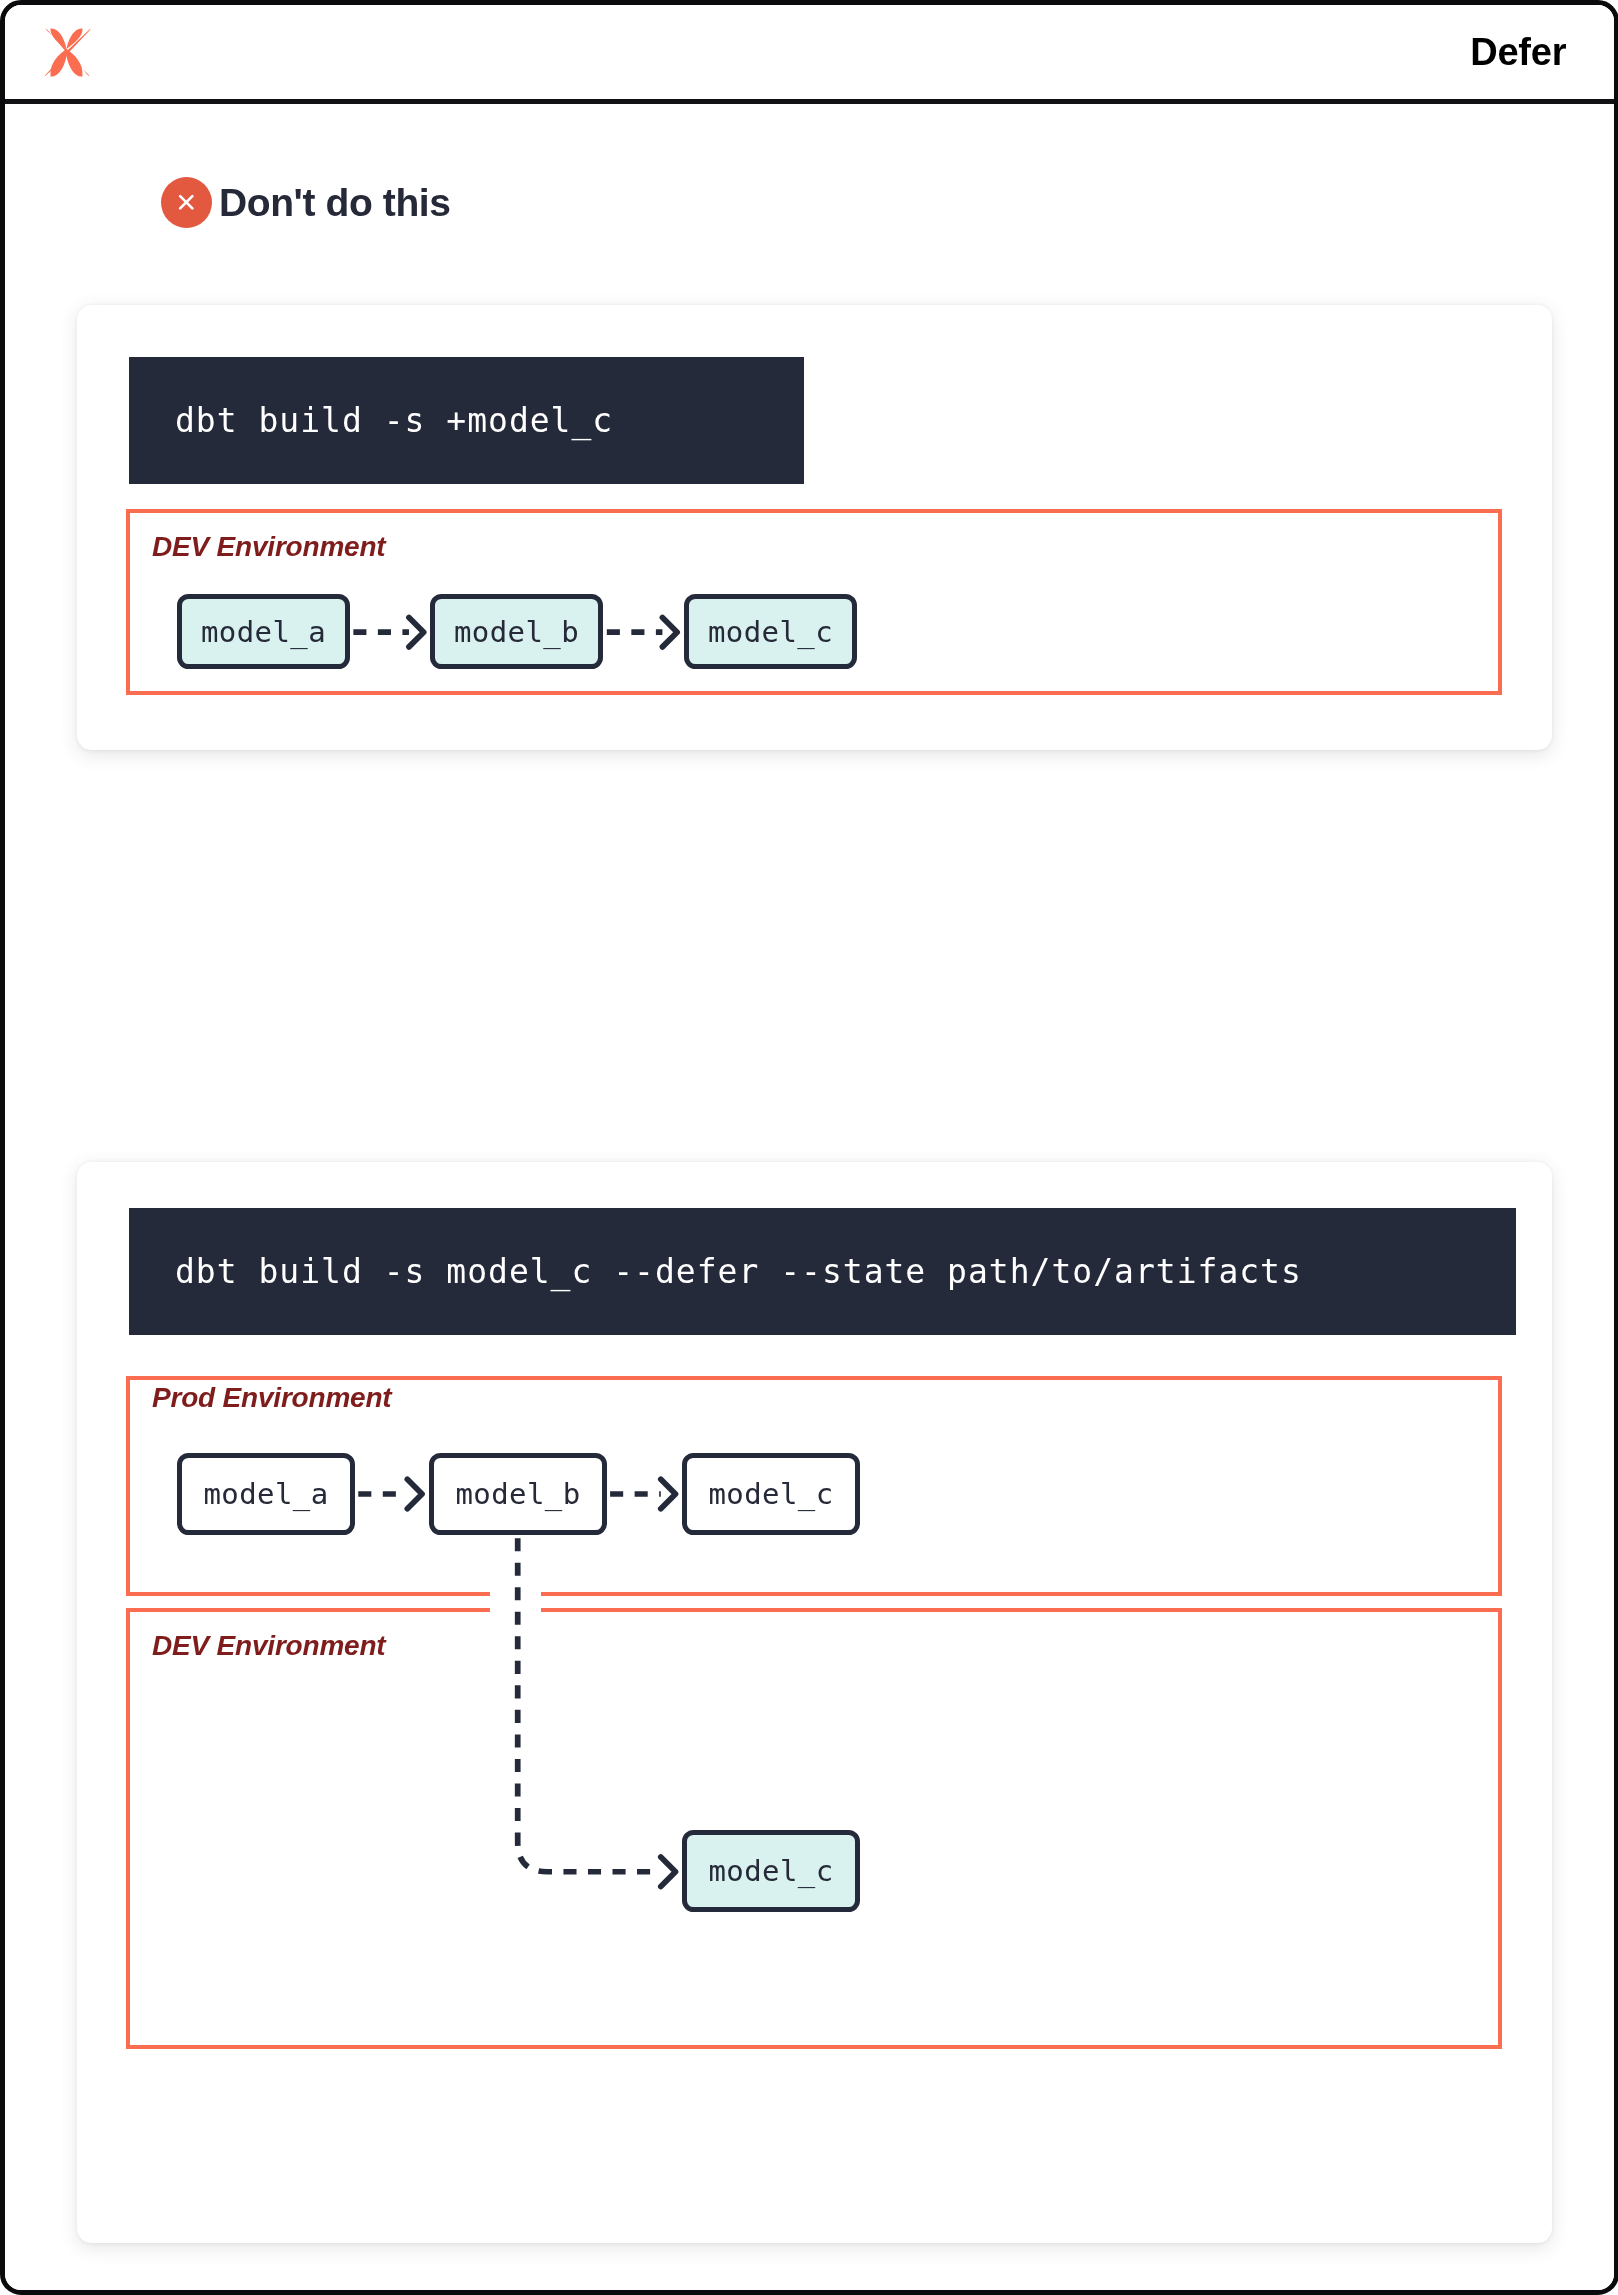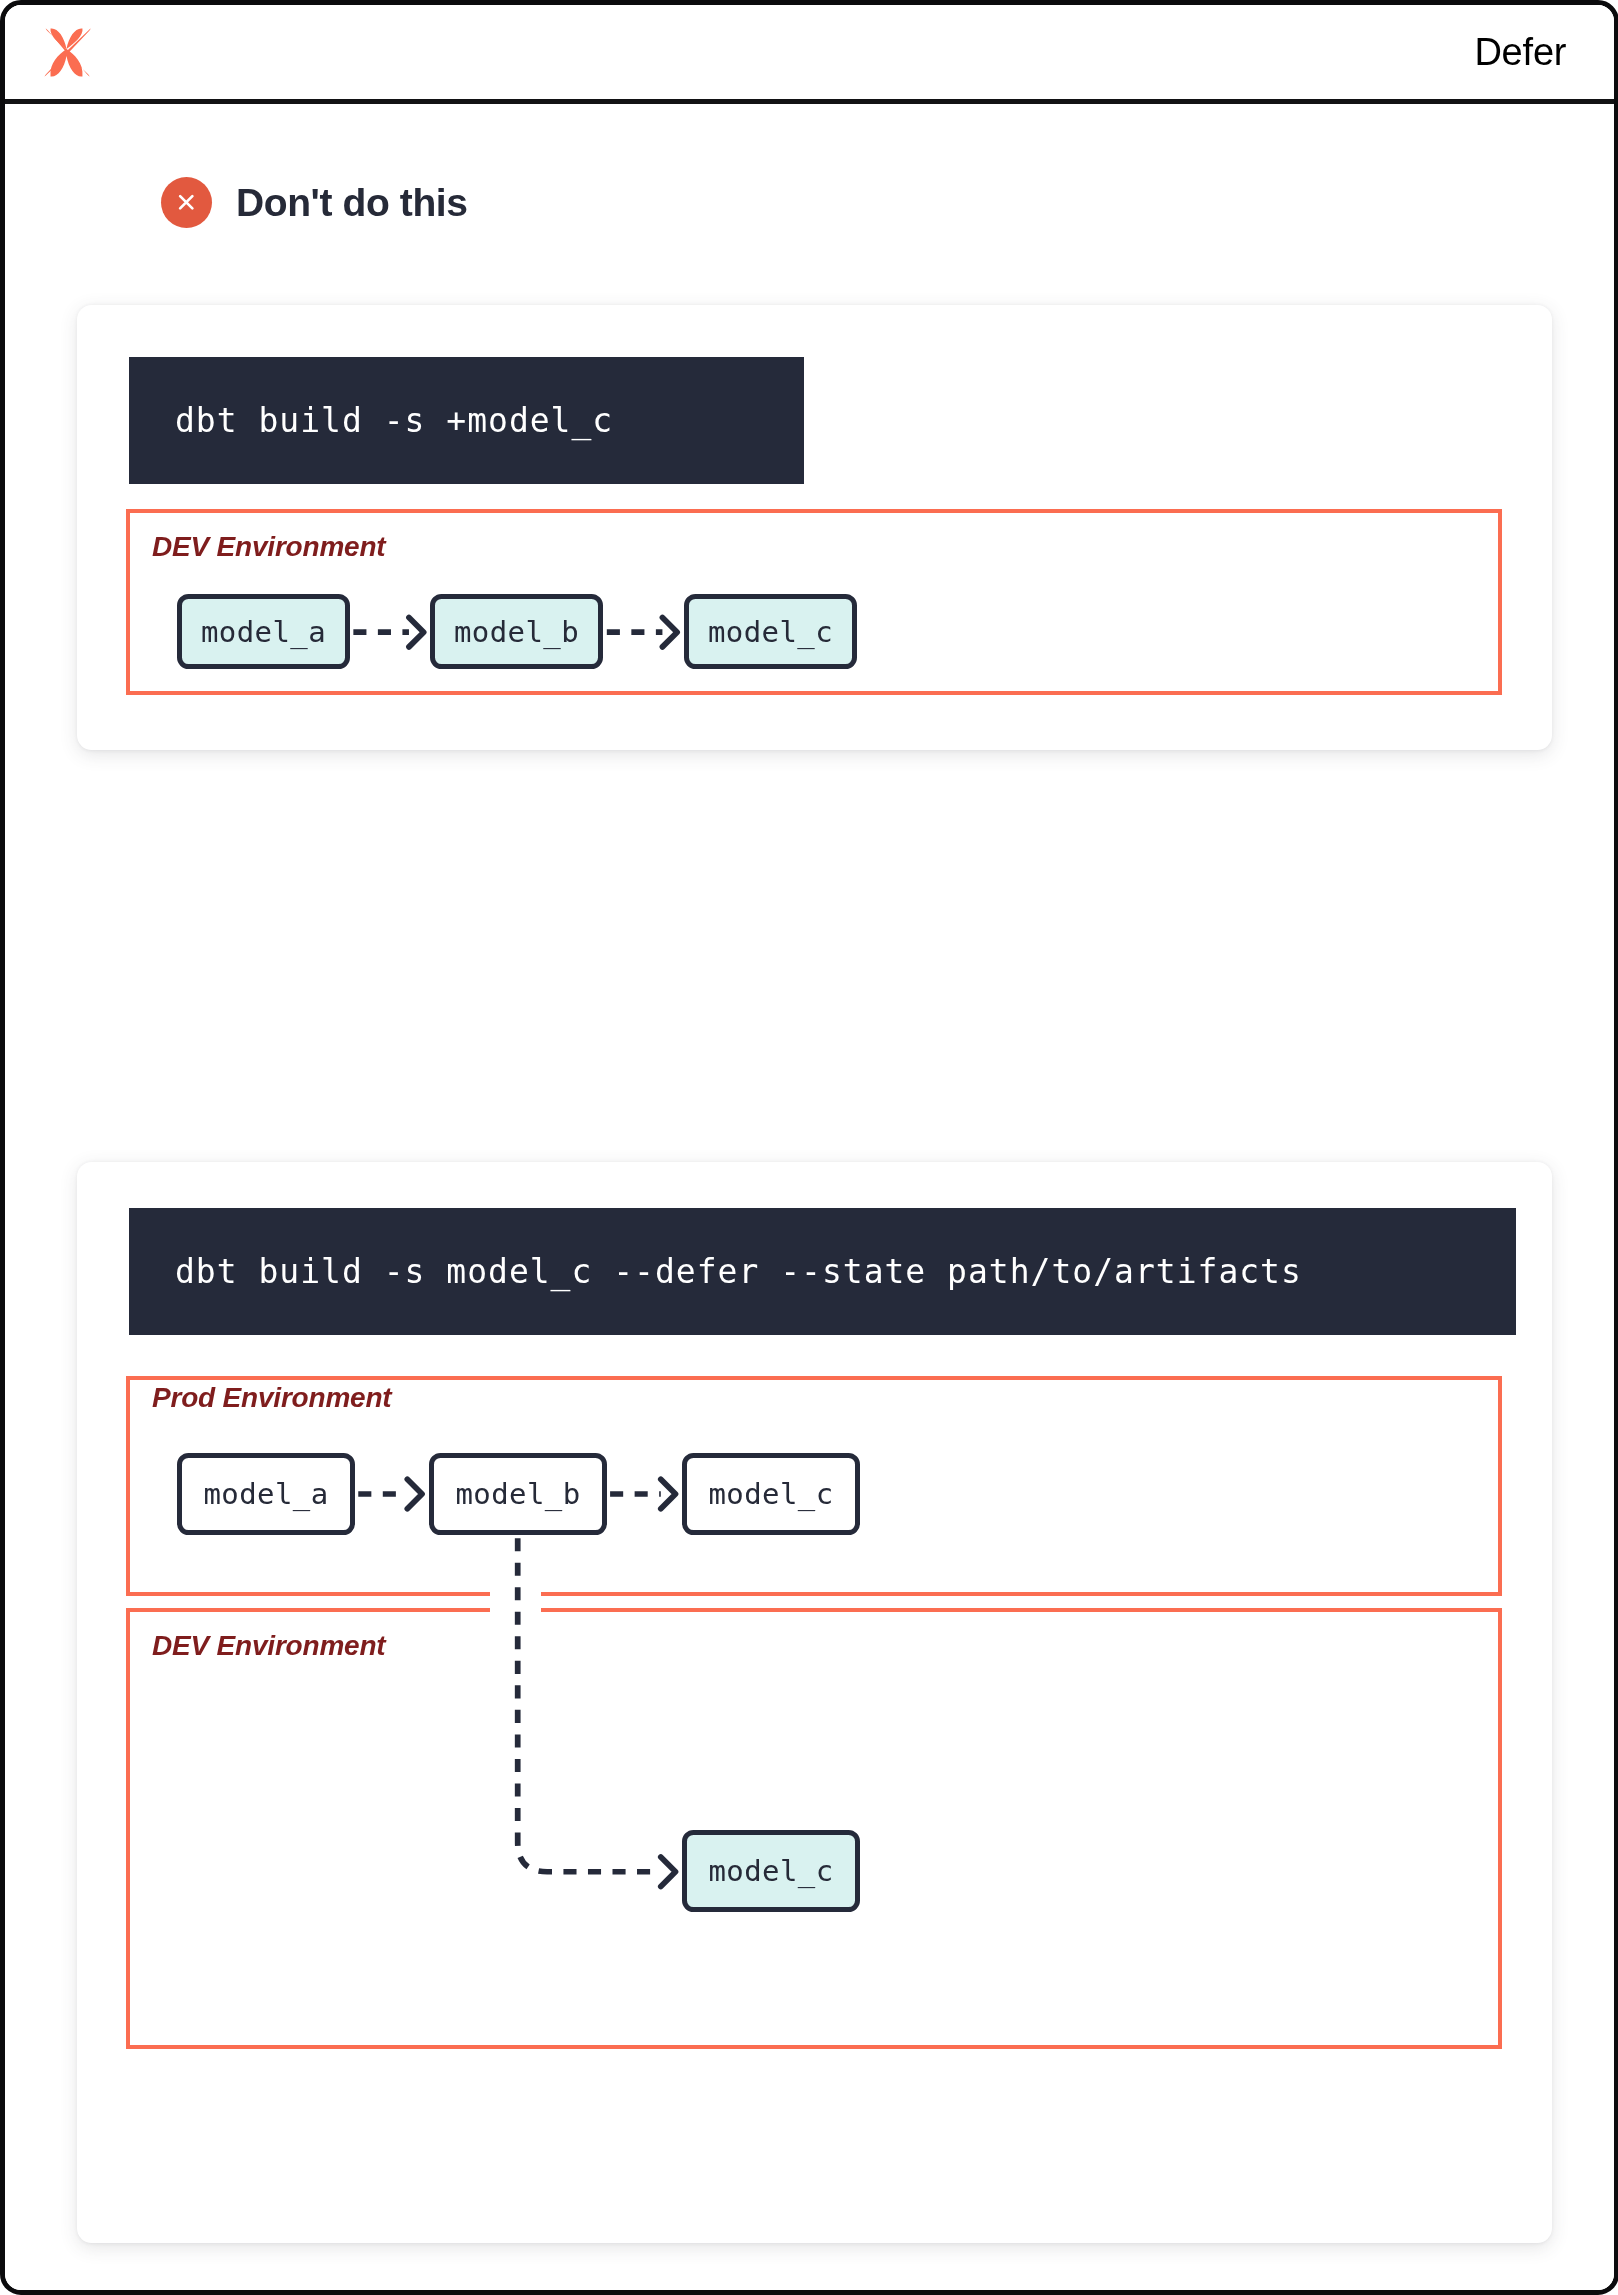--- a/index.html
+++ b/index.html
@@ -35,40 +35,40 @@
     padding: 0 33px 0 33px;
   }
 
   .dbt-logo {
     width: 57px; height: 59px;
     display: block;
   }
 
   .header-title {
     font-size: 38px;
-    font-weight: 400;
+    font-weight: 700;
     color: #000000;
     letter-spacing: -0.2px;
     padding-right: 14.7px;
   }
 
   
   .body {
     position: absolute;
     left: 0; top: 99px;
     width: 100%;
     height: 2191px;
     background: #ffffff;
     padding: 0;
   }
 
   .section-head {
     display: flex;
     align-items: center;
-    gap: 24px;
+    gap: 7px;
     margin-left: 78px;
   }
 
   .badge {
     width: 51px; height: 51px;
     border-radius: 50%;
     display: flex; align-items: center; justify-content: center;
     flex: 0 0 auto;
   }
   .badge.bad  { background: #e2593f; }

